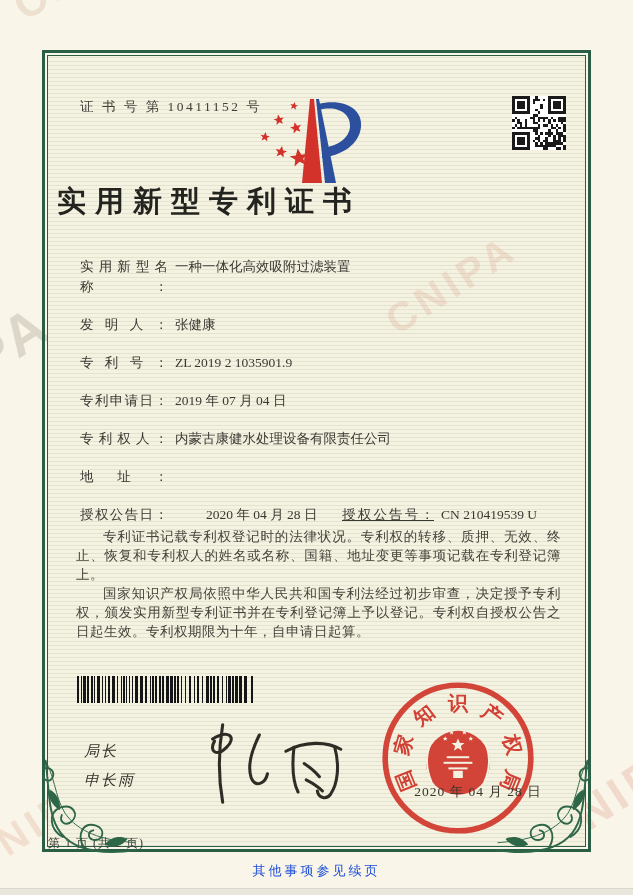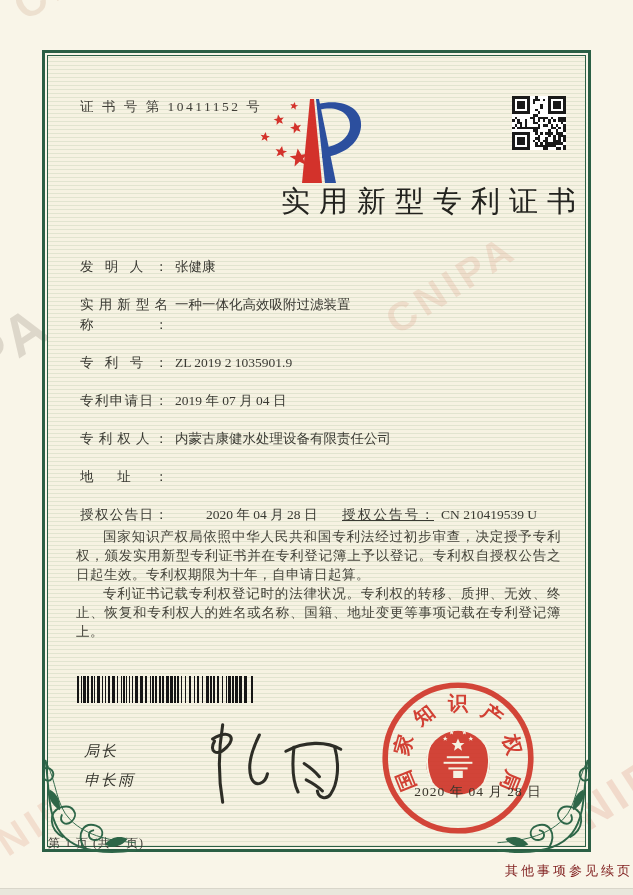--- a/index.html
+++ b/index.html
@@ -35,22 +35,22 @@
       repeating-linear-gradient(0deg,
         rgba(120,160,115,0.17) 0px, rgba(120,160,115,0.17) 1px,
         rgba(0,0,0,0) 1px, rgba(0,0,0,0) 4px),
       #f6f2e2;
   }
   
   .cert-no{position:absolute; left:32px; top:42px; font-size:13.5px;
     letter-spacing:2.5px; color:#42413a;}
   .logo{position:absolute; left:204px; top:40px; width:130px; height:90px;}
   .qr{position:absolute; left:464px; top:40px; width:54px; height:54px;}
-  .title{position:absolute; top:126px; left:0; width:100%; text-align:right;
-    font-size:29px; font-weight:normal; letter-spacing:9px; text-indent:9px;
+  .title{position:absolute; top:126px; left:0; width:100%; text-align:left;
+    font-size:29px; font-weight:bold; letter-spacing:9px; text-indent:9px;
     color:#23231f;}
   
   .fields{position:absolute; top:201px; left:32px; right:24px;}
   .frow{display:flex; margin-bottom:18px; font-size:13.5px; color:#3a3a33;
     line-height:20px;}
   .flabel{flex:none; width:88px; text-align:justify; text-align-last:justify;
     color:#3a3a33;}
   .fvalue{flex:1; padding-left:7px;}
   .grant{display:flex;}
   .gfield{flex:none; width:262px; display:flex;gap:31px;}
@@ -69,21 +69,21 @@
   .seal-date{position:absolute; left:344px; top:727px; width:172px;
     text-align:center; font-size:13.5px; color:#3a362c; letter-spacing:1px;}
   .page-num{position:absolute; left:0; width:100%; top:779px; text-align:left;
     font-size:12px; color:#3b3b34; letter-spacing:1px;}
   
   .orn{position:absolute; width:100px; height:102px; z-index:3;}
   .orn-left{left:-7px; bottom:-9px;}
   .orn-right{right:-7px; bottom:-9px; transform:scaleX(-1);}
   
   .continuation{position:absolute; top:862px; left:0; width:100%;
-    text-align:right; font-size:13px; letter-spacing:3px; color:#7f1d1d;font-family:Liberation Mono, monospace;}
+    text-align:center; font-size:13px; letter-spacing:3px; color:#1d4ed8;font-family:Liberation Mono, monospace;}
   .scan-edge{position:absolute; left:0; right:0; bottom:0; height:6px;
     background:#e9e7dc; border-top:1px solid #d9d6ca;}
 </style>
 </head>
 <body>
 
 <div class="page">
 
   <span class="wm wm1">CNIPA</span>
   <span class="wm wm3">CNIPA</span>
@@ -248,26 +248,26 @@
             <rect x="17" y="20" width="1" height="1" fill="#1a1a1a"></rect>
             <rect x="18" y="20" width="1" height="1" fill="#1a1a1a"></rect>
             <rect x="20" y="20" width="1" height="1" fill="#1a1a1a"></rect>
           </svg>
       </div>
 
       <div class="title">实用新型专利证书</div>
 
       <div class="fields">
         <div class="frow">
+          <span class="flabel">实用新型名称：</span>
+          <span class="fvalue">一种一体化高效吸附过滤装置</span>
+        </div>
+        <div class="frow">
           <span class="flabel">发明人：</span>
           <span class="fvalue">张健康</span>
-        </div>
-        <div class="frow">
-          <span class="flabel">实用新型名称：</span>
-          <span class="fvalue">一种一体化高效吸附过滤装置</span>
         </div>
         <div class="frow">
           <span class="flabel">专利号：</span>
           <span class="fvalue">ZL 2019 2 1035901.9</span>
         </div>
         <div class="frow">
           <span class="flabel">专利申请日：</span>
           <span class="fvalue">2019 年 07 月 04 日</span>
         </div>
         <div class="frow">
@@ -283,22 +283,22 @@
             <span class="fvalue">2020 年 04 月 28 日</span>
           </span>
           <span class="gfield2">
             <span class="flabel flabel2">授权公告号：</span>
             <span class="fvalue">CN 210419539 U</span>
           </span>
         </div>
       </div>
 
       <div class="paras">
+        <p>专利证书记载专利权登记时的法律状况。专利权的转移、质押、无效、终止、恢复和专利权人的姓名或名称、国籍、地址变更等事项记载在专利登记簿上。</p>
         <p>国家知识产权局依照中华人民共和国专利法经过初步审查，决定授予专利权，颁发实用新型专利证书并在专利登记簿上予以登记。专利权自授权公告之日起生效。专利权期限为十年，自申请日起算。</p>
-        <p>专利证书记载专利权登记时的法律状况。专利权的转移、质押、无效、终止、恢复和专利权人的姓名或名称、国籍、地址变更等事项记载在专利登记簿上。</p>
       </div>
 
       <div class="barcode">
         <svg id="barcode-svg" width="178" height="27" viewBox="0 0 178 27" shape-rendering="crispEdges">
             <rect x="0" y="0" width="2" height="27" fill="#151515"></rect>
             <rect x="4" y="0" width="1" height="27" fill="#151515"></rect>
             <rect x="6" y="0" width="3" height="27" fill="#151515"></rect>
             <rect x="10" y="0" width="2" height="27" fill="#151515"></rect>
             <rect x="14" y="0" width="2" height="27" fill="#151515"></rect>
             <rect x="17" y="0" width="1" height="27" fill="#151515"></rect>

